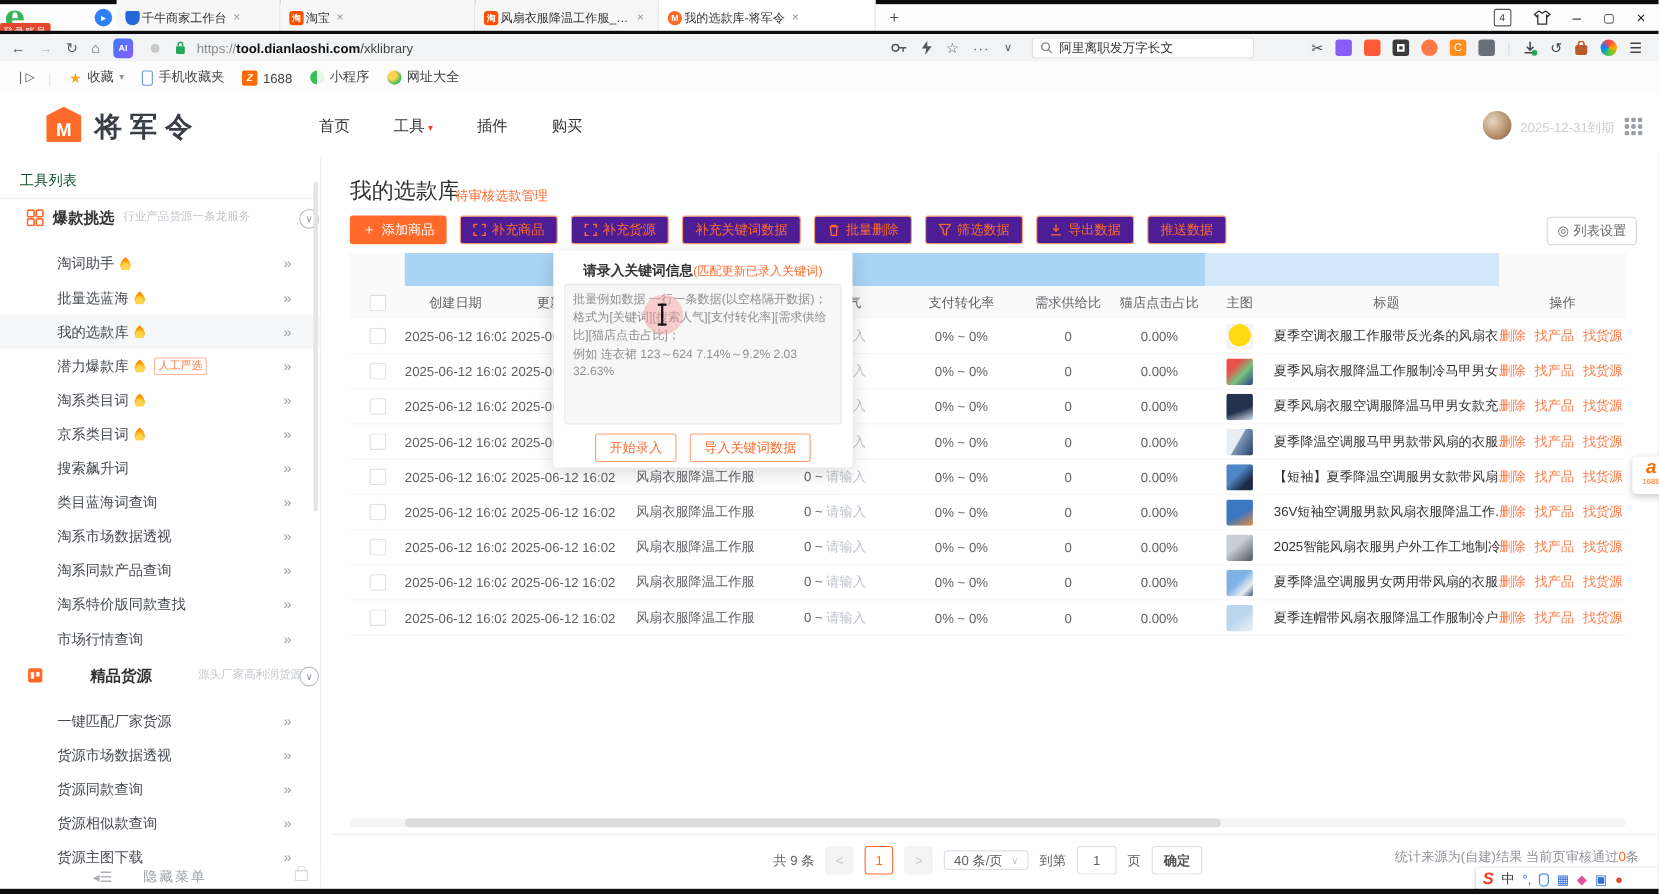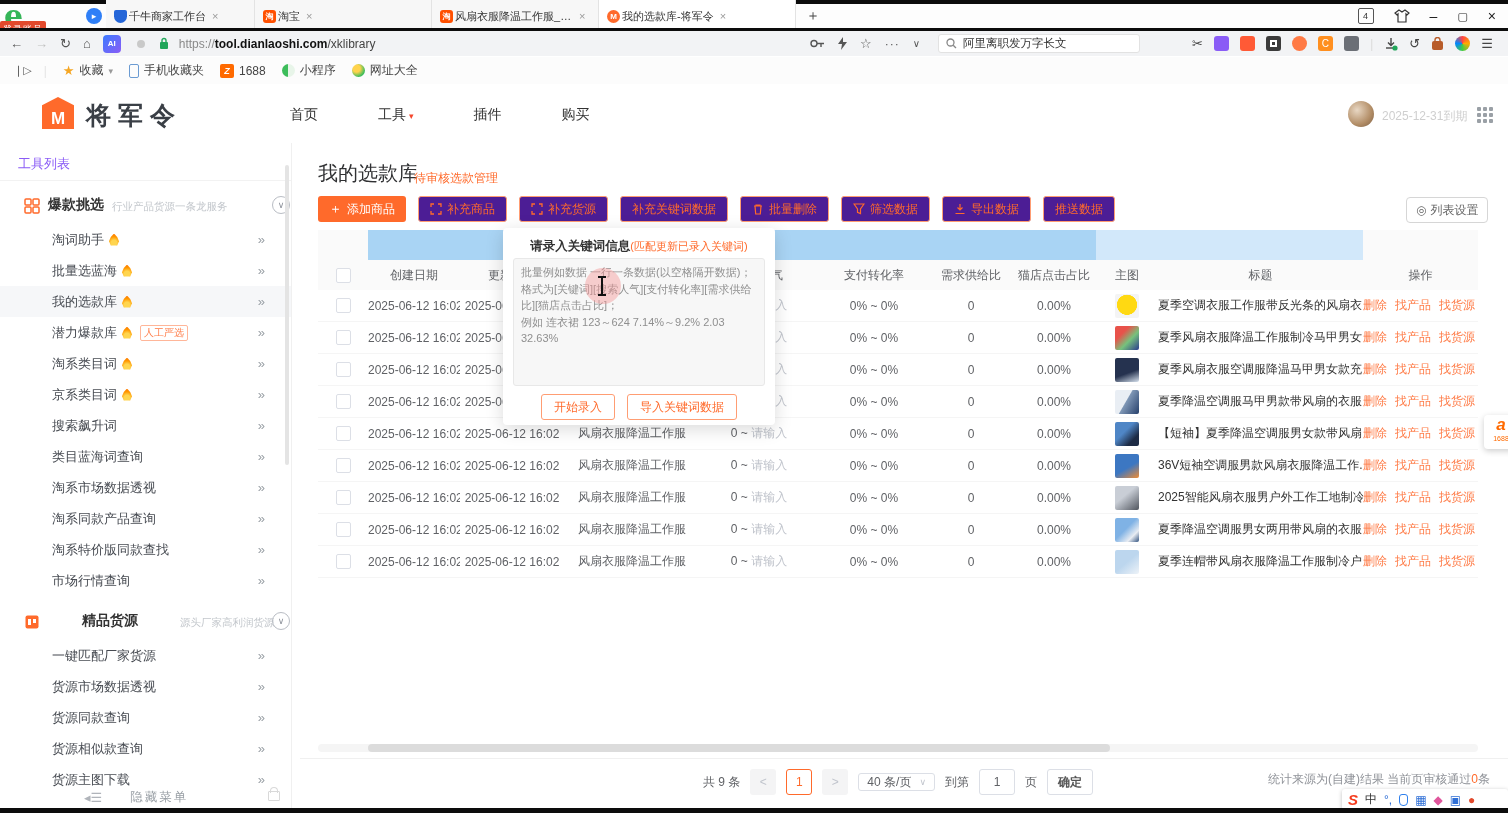--- a/index.html
+++ b/index.html
@@ -40,30 +40,30 @@
   .ic-1688{width:14px;height:14px;border-radius:2px;background:#ff6a00;color:#fff;font-size:9px;font-style:italic;font-weight:bold;display:flex;align-items:center;justify-content:center;}
   .ic-mp{width:13px;height:13px;border-radius:50%;background:linear-gradient(90deg,#3dbd5b 50%,#e8f5e9 50%);}
   .ic-wz{width:13px;height:13px;border-radius:50%;background:radial-gradient(circle at 35% 35%,#ffd34d 30%,#3dbd5b 70%);}
   .e-logo{top:-2px;left:4px;font-size:30px;font-weight:bold;color:#35b558;font-family:"DejaVu Serif",serif;}
   .login-badge{top:21px;left:0;background:#e2492c;color:#fff;font-size:9px;padding:2px 3px;border-radius:2px;letter-spacing:1px;}
   .compass{top:8px;left:86px;width:16px;height:16px;border-radius:50%;background:#2f7ff7;color:#fff;font-size:9px;display:flex;align-items:center;justify-content:center;}
   
   .app-header{top:84px;left:0;width:1508px;height:59px;background:#fff;}
   .logo-box{top:97px;left:42px;width:32px;height:32px;background:#ff6a2b;clip-path:polygon(50% 0,100% 26%,100% 100%,0 100%,0 26%);color:#fff;font-weight:bold;font-size:17px;display:flex;align-items:flex-end;justify-content:center;}
   .logo-text{top:99px;left:86px;font-size:25px;font-weight:bold;color:#3a3f46;letter-spacing:7px;}
-  .nav{top:106px;left:290px;display:flex;gap:60px;font-size:14px;color:#333;}
+  .nav{top:106px;left:290px;display:flex;gap:40px;font-size:14px;color:#333;}
   .nav .red-caret{color:#f5472c;font-size:9px;margin-left:3px;}
   .avatar{top:101px;left:1348px;width:26px;height:26px;border-radius:50%;background:radial-gradient(circle at 35% 35%,#e8d7c3,#b28d66 60%,#7a5c42);}
   .expiry{top:108px;left:1382px;font-size:12px;color:#cfcfcf;}
   .grid9{top:107px;left:1477px;width:4px;height:4px;background:#9aa0a6;border-radius:1px;box-shadow:6px 0 #9aa0a6,12px 0 #9aa0a6,0 6px #9aa0a6,6px 6px #9aa0a6,12px 6px #9aa0a6,0 12px #9aa0a6,6px 12px #9aa0a6,12px 12px #9aa0a6;}
   
   .sidebar-divider{top:143px;left:291px;width:1px;height:667px;background:#f0f0f0;}
-  .side-title{top:155px;left:18px;font-size:13px;color:#8b5cf6;}
+  .side-title{top:155px;left:18px;font-size:13px;color:#14532d;}
   .side-rule{top:180px;left:0;width:291px;height:1px;background:#f2f2f2;}
-  .sec-head{left:24px;width:250px;height:24px;display:flex;align-items:flex-end;gap:8px;}
+  .sec-head{left:24px;width:250px;height:24px;display:flex;align-items:flex-start;gap:8px;}
   .sec-ic{width:16px;height:16px;flex:0 0 16px;}
   .sec-name{font-size:14px;font-weight:bold;color:#333;white-space:nowrap;}
   .sec-desc{font-size:10.5px;color:#c3c7cc;white-space:nowrap;overflow:hidden;max-width:118px;}
   .sec-chev{position:absolute;left:248px;width:16px;height:16px;border:1px solid #b9bdc4;border-radius:50%;color:#8a8f98;font-size:9px;display:flex;align-items:center;justify-content:center;}
   .side-item{height:31px;display:flex;align-items:center;padding-left:52px;position:relative;font-size:13px;color:#474b52;cursor:pointer;}
   .side-item.active{background:#f6f7f9;}
   .side-arrow{position:absolute;right:26px;color:#9aa0a6;font-size:13px;}
   .fire{width:10px;height:12px;margin-left:5px;display:inline-block;background:radial-gradient(circle at 50% 75%,#ffd54f 0 28%,#ff9800 60%,#ff6d00);clip-path:polygon(50% 0,82% 30%,100% 65%,82% 100%,18% 100%,0 65%,18% 30%);}
   .side-badge{margin-left:8px;font-size:10px;color:#ff7a45;border:1px solid #ffb699;border-radius:2px;padding:0 3px;line-height:14px;}
   .side-scroll{top:165px;left:285px;width:4px;height:300px;background:#e4e4e4;border-radius:2px;}

